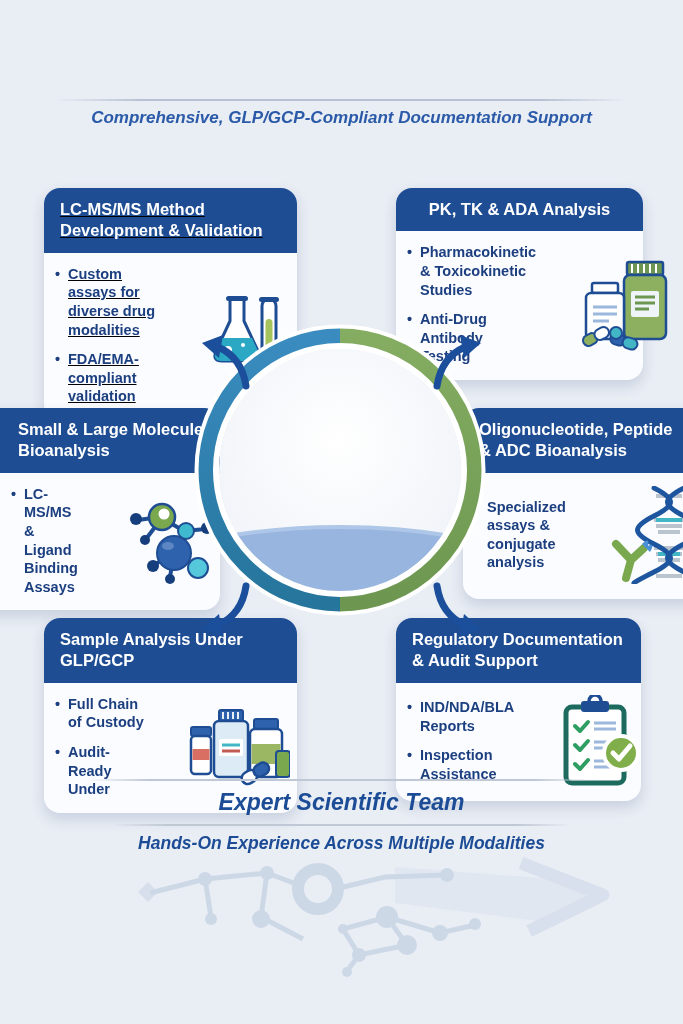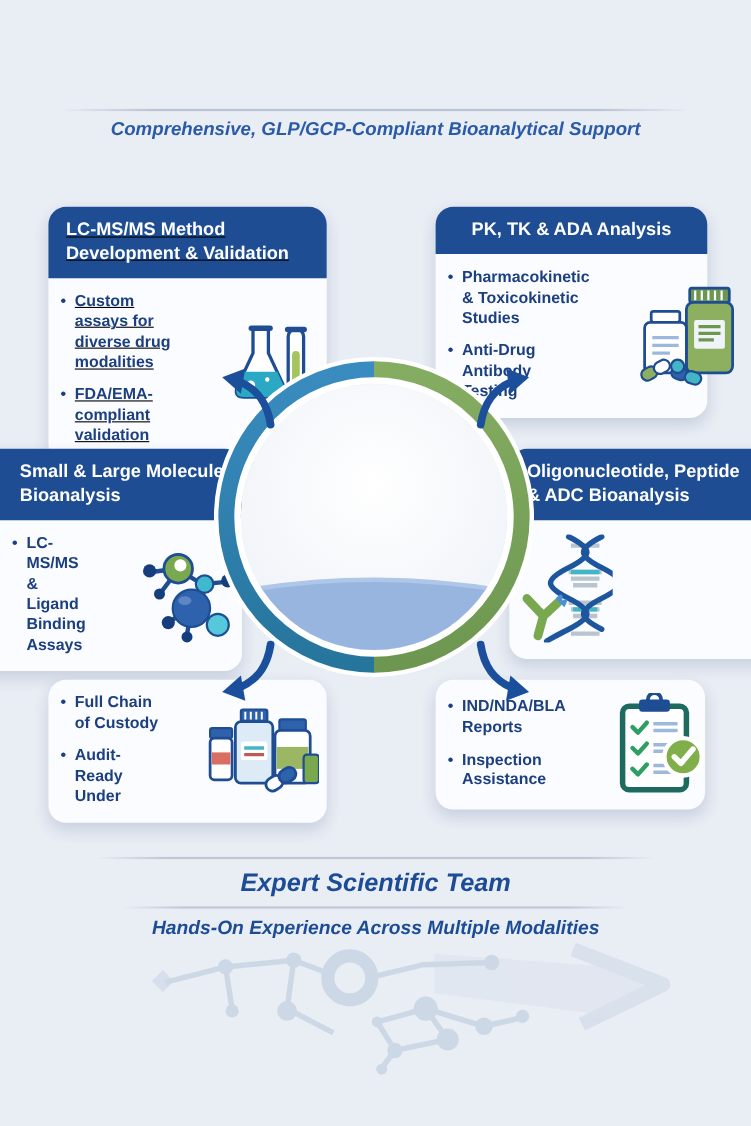--- a/index.html
+++ b/index.html
@@ -56,21 +56,21 @@
   .footer-subheading{position:absolute;top:833px;left:0;width:100%;text-align:center;
     font-style:italic;font-weight:700;font-size:17.5px;color:#1d4c96;}
   .watermark{position:absolute;left:55px;top:845px;width:575px;height:135px;opacity:.55;}
 </style>
 </head>
 <body>
 
 <div class="page">
 
   <div class="title-divider"></div>
-  <div class="page-subtitle">Comprehensive, GLP/GCP-Compliant Bioanalytical Support</div>
+  <div class="page-subtitle">Comprehensive, GLP/GCP-Compliant Documentation Support</div>
 
   <div class="card" id="card-tl">
     <div class="card-header">LC-MS/MS Method Development &amp; Validation</div>
     <div class="card-body">
       <ul class="bullets">
         <li>Custom assays for diverse drug modalities</li>
         <li>FDA/EMA-compliant validation</li>
       </ul>
       <svg class="card-icon" width="80" height="84" viewBox="0 0 80 84">
         <rect x="52" y="6" width="14" height="62" rx="7" fill="#ffffff" stroke="#1e4d94" stroke-width="3"></rect>
@@ -134,34 +134,38 @@
         <circle cx="31" cy="69" r="6" fill="#163e7c"></circle>
         <circle cx="76" cy="71" r="10" fill="#55c8dc" stroke="#1e4d94" stroke-width="2"></circle>
         <circle cx="48" cy="82" r="5" fill="#163e7c"></circle>
       </svg>
     </div>
   </div>
 
   <div class="card" id="card-mr">
     <div class="card-header">Oligonucleotide, Peptide &amp; ADC Bioanalysis</div>
     <div class="card-body">
+      <ul class="bullets">
+        <li>Specialized assays &amp; conjugate analysis</li>
+      </ul>
       <svg class="card-icon" width="84" height="98" viewBox="0 0 84 98">
         <path d="M46,10 h26 M44,34 h30 M46,40 h26 M48,46 h22 M44,62 h30 M46,68 h26 M48,74 h22 M46,90 h26" stroke="#b9c4cf" stroke-width="4"></path>
         <path d="M46,34 h26 M48,68 h22" stroke="#43b6c6" stroke-width="4"></path>
         <path d="M44,2 C66,13 66,19 44,30 C22,41 22,47 44,58 C66,69 66,75 44,86 C30,93 26,95 24,97" fill="none" stroke="#1d569f" stroke-width="5" stroke-linecap="round"></path>
         <path d="M74,2 C52,13 52,19 74,30 C96,41 96,47 74,58 C52,69 52,75 74,86" fill="none" stroke="#1d569f" stroke-width="5" stroke-linecap="round"></path>
         <g>
           <path d="M16,92 L21,74 M21,74 L6,58 M21,74 L34,62" stroke="#7aa84f" stroke-width="8" stroke-linecap="round"></path>
           <path d="M32,58 q8,-8 6,2 q8,-4 2,6 z" fill="#4a90d9"></path>
         </g>
       </svg>
     </div>
   </div>
 
   <div class="card" id="card-bl">
+    <div class="card-header">Sample Analysis Under GLP/GCP</div>
     <div class="card-body">
       <ul class="bullets">
         <li>Full Chain of Custody</li>
         <li>Audit-Ready Under</li>
       </ul>
       <svg class="card-icon" width="102" height="80" viewBox="0 0 102 80">
         <rect x="3" y="20" width="20" height="9" rx="2" fill="#2f62ac" stroke="#1e4d94" stroke-width="2"></rect>
         <rect x="3" y="29" width="20" height="38" rx="4" fill="#ffffff" stroke="#1e4d94" stroke-width="2.5"></rect>
         <rect x="4.5" y="42" width="17" height="11" fill="#d96f63"></rect>
         <rect x="31" y="3" width="24" height="11" rx="2" fill="#2f62ac" stroke="#1e4d94" stroke-width="2"></rect>
@@ -176,20 +180,21 @@
         <rect x="88" y="44" width="14" height="26" rx="3" fill="#7aa84f" stroke="#1e4d94" stroke-width="2"></rect>
         <g transform="rotate(-32 66 66)">
           <rect x="52" y="61" width="16" height="12" rx="6" fill="#ffffff" stroke="#1e4d94" stroke-width="2.5"></rect>
           <rect x="66" y="61" width="16" height="12" rx="6" fill="#2f62ac" stroke="#1e4d94" stroke-width="2.5"></rect>
         </g>
       </svg>
     </div>
   </div>
 
   <div class="card" id="card-br">
+    <div class="card-header">Regulatory Documentation &amp; Audit Support</div>
     <div class="card-body">
       <ul class="bullets">
         <li>IND/NDA/BLA Reports</li>
         <li>Inspection Assistance</li>
       </ul>
       <svg class="card-icon" width="84" height="92" viewBox="0 0 84 92">
         <rect x="8" y="12" width="58" height="76" rx="6" fill="#ffffff" stroke="#1c6b5e" stroke-width="5"></rect>
         <circle cx="37" cy="6" r="6" fill="#ffffff" stroke="#1e4d94" stroke-width="3.5"></circle>
         <rect x="23" y="6" width="28" height="11" rx="3" fill="#1e4d94"></rect>
         <path d="M17,31 l5,5 8,-9" fill="none" stroke="#2f9e62" stroke-width="4" stroke-linecap="round" stroke-linejoin="round"></path>

